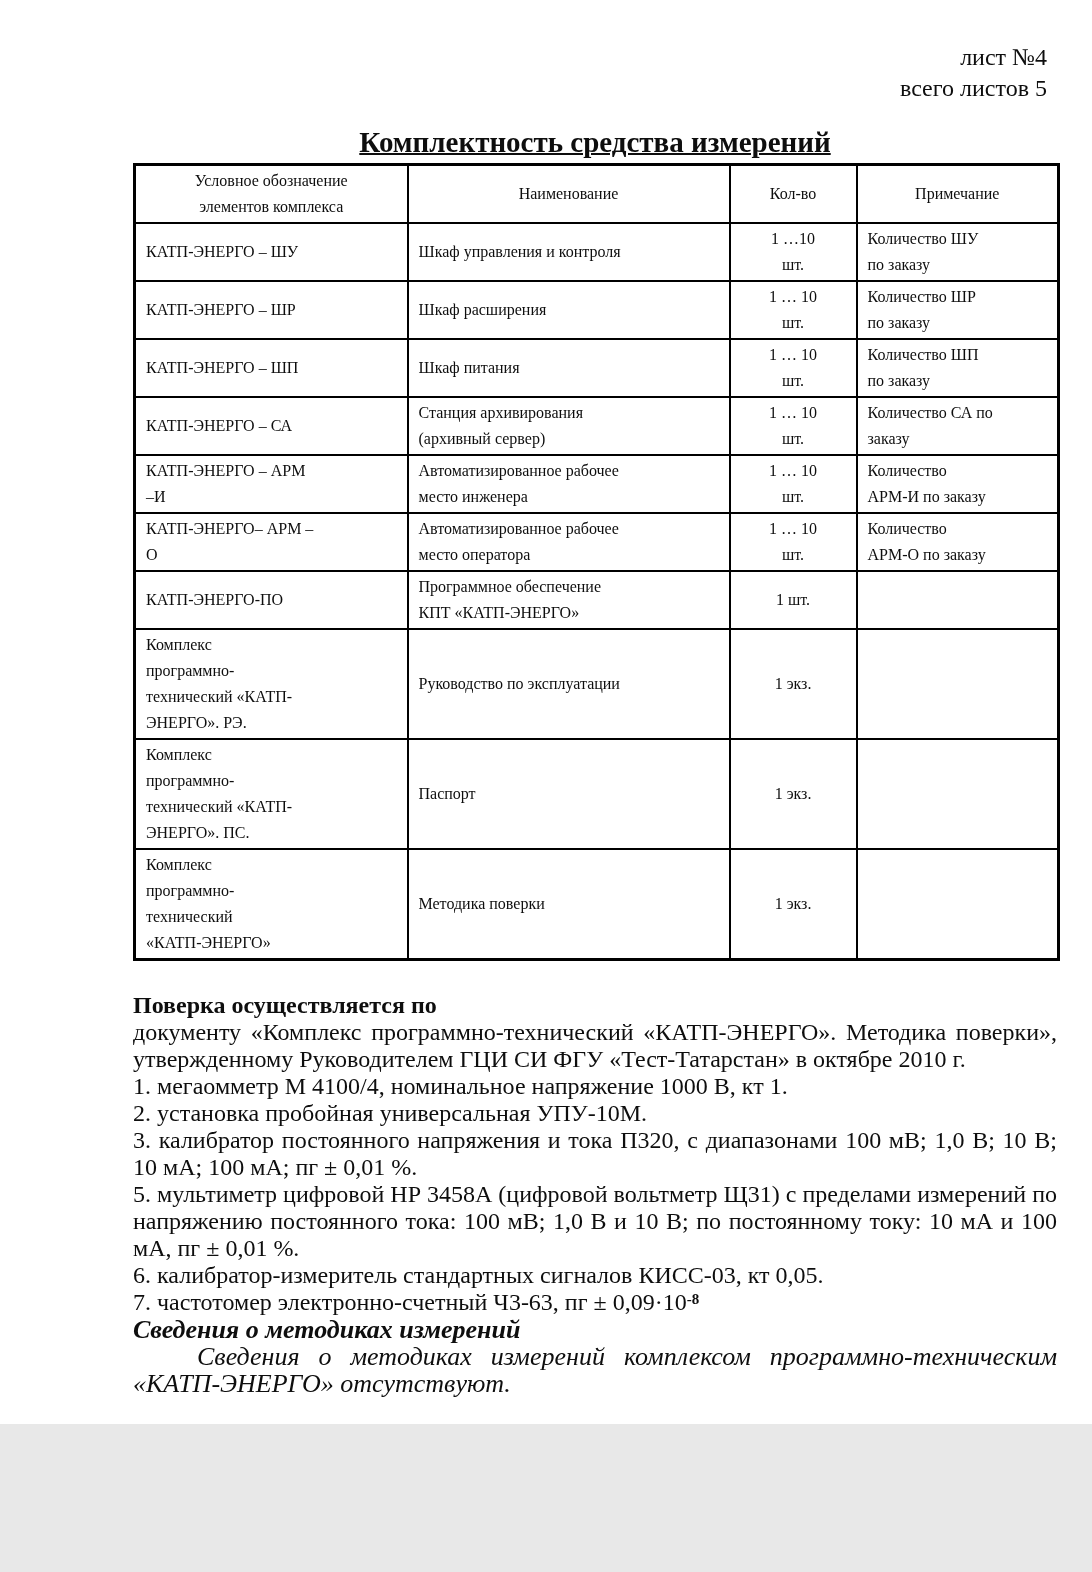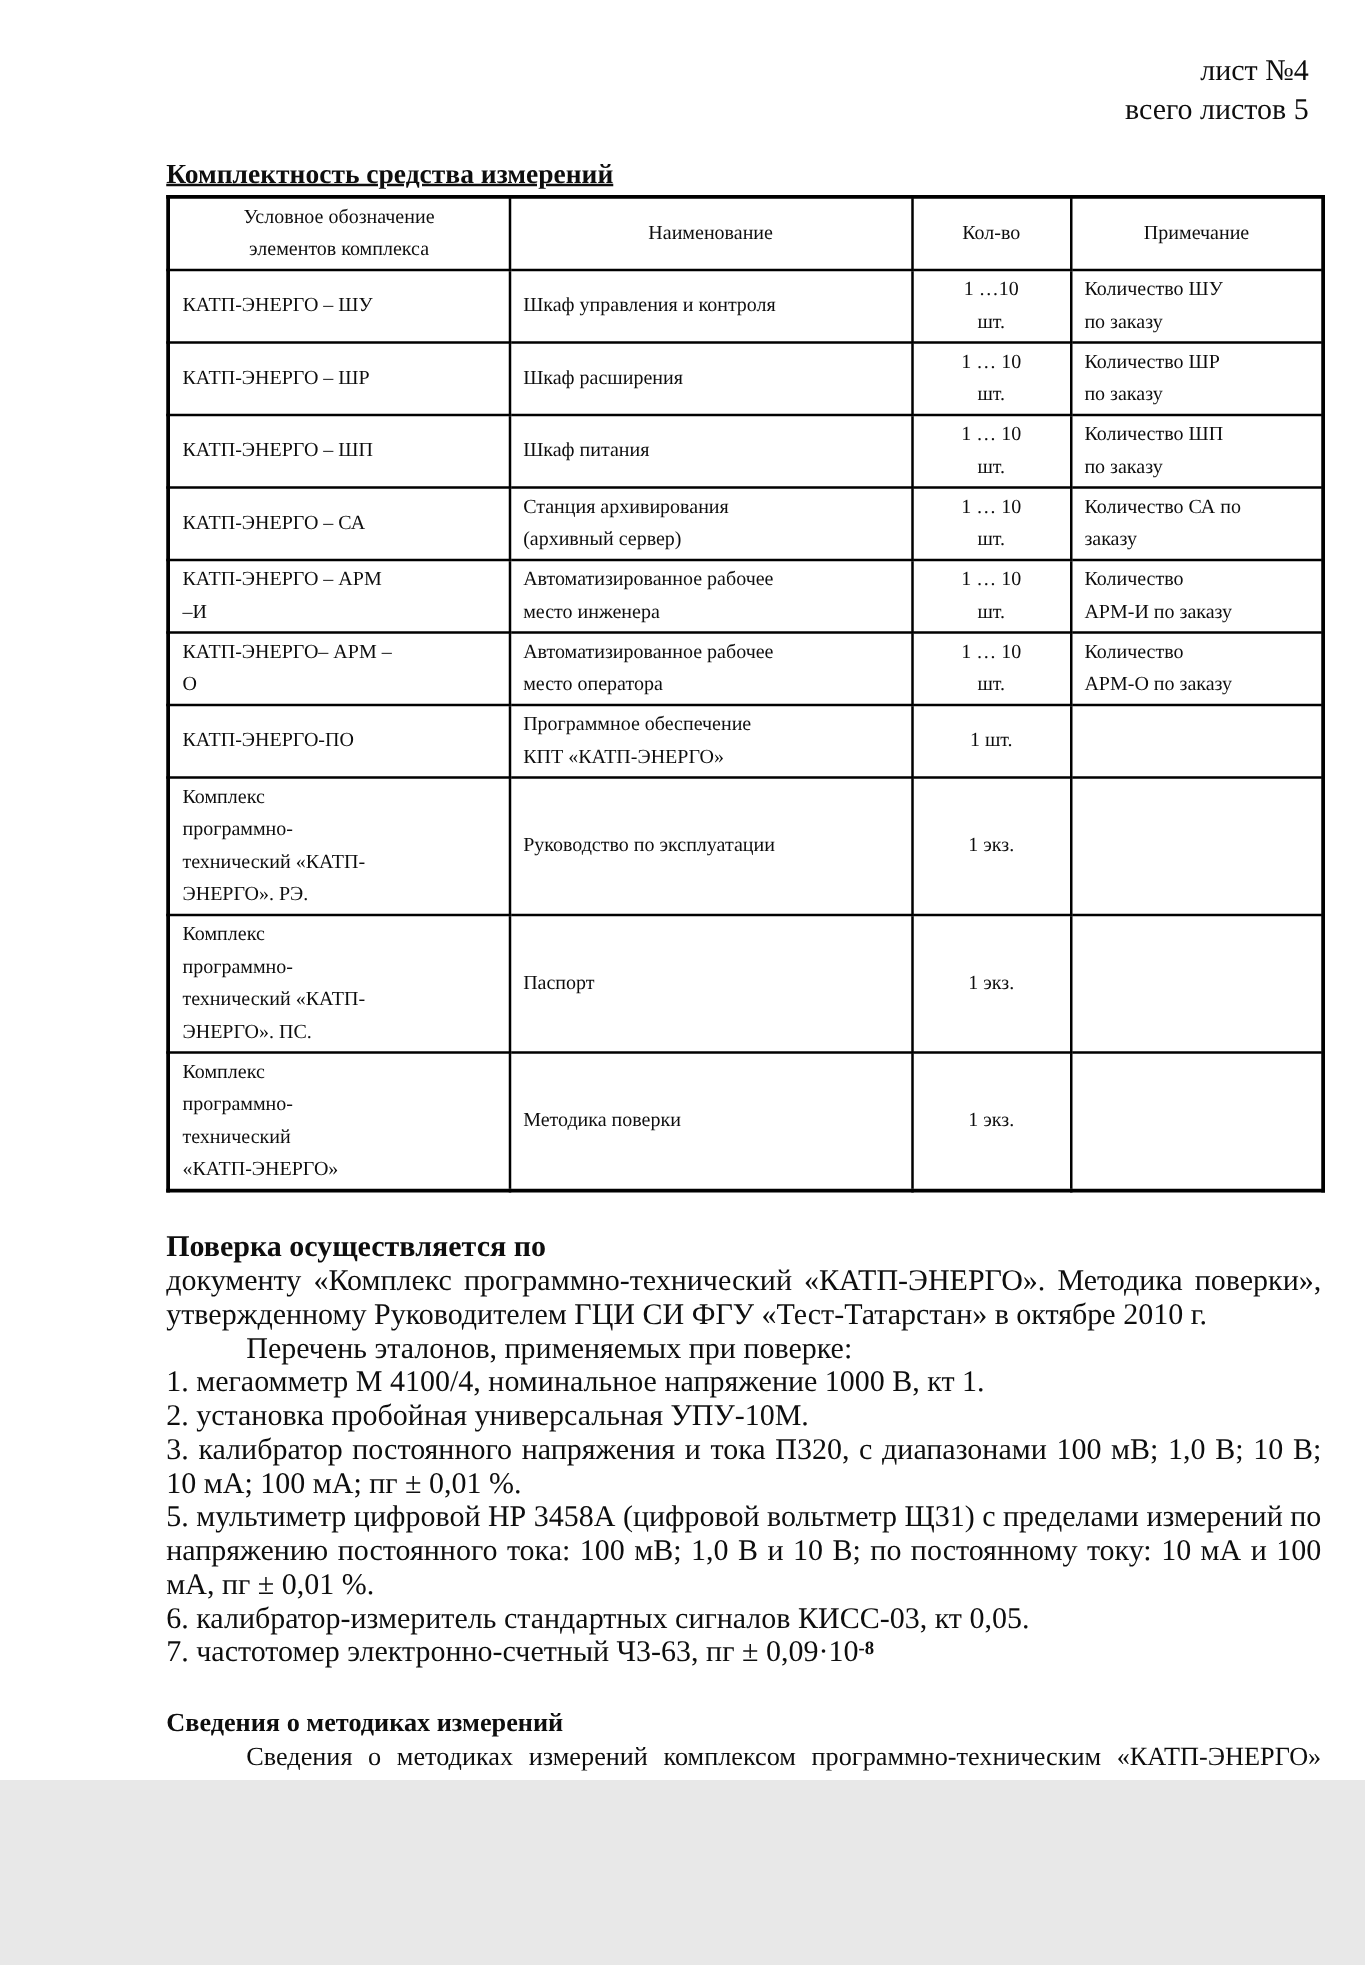--- a/index.html
+++ b/index.html
@@ -14,23 +14,24 @@
   }
   .page-head{
     position:absolute;top:42px;right:45px;
     text-align:right;font-size:24px;line-height:31px;
   }
   .content{
     position:absolute;left:133px;top:0;width:924px;
   }
   .tbl-title{
     margin:126px 0 4px 0;
-    font-size:22px;font-weight:bold;
+    font-size:29px;font-weight:bold;
     text-decoration:underline;
     text-decoration-thickness:2px;
+    text-align:center;
   }
   table.si{
     border-collapse:collapse;
     width:924px;table-layout:fixed;
     border:3px solid #000;
   }
   table.si th, table.si td{
     border:2px solid #000;
     font-size:16px;line-height:26px;
     font-weight:normal;
@@ -42,21 +43,21 @@
   col.c1{width:273px;} col.c2{width:322px;} col.c3{width:127px;} col.c4{width:202px;}
   thead tr{height:49px;}
   thead th{text-align:center;}
   tr.rh1{height:49px;}
   tr.rh2{height:100px;margin-left:14px;}
   td.des{text-align:left;padding-left:13px;}
   td.nam{text-align:left;padding-left:12px;}
   td.qty{text-align:center;padding:2px 4px;}
   td.note{text-align:left;padding-left:12px;}
   .verif{margin-top:31px;font-size:24px;line-height:27px;}
-  .methods{margin-top:29px;font-size:21px;line-height:27px;}
+  .methods{font-size:26px;line-height:27px;font-style:italic;}
   p{margin:0;}
   .b{font-weight:bold;}
   .just{text-align:justify;}
   .ind{text-indent:64px;}
   sup.s8{font-size:15px;line-height:0;vertical-align:6px;font-weight:bold;}
   .speck{position:absolute;background:#c9c9c9;border-radius:50%;}
   .sp1{left:545px;top:1470px;width:4px;height:4px;}
   .sp2{left:658px;top:1498px;width:3px;height:3px;}
   .sp3{left:420px;top:1530px;width:3px;height:3px;}
 </style>
@@ -177,21 +178,20 @@
           <td class="nam">Методика поверки</td>
           <td class="qty">1 экз.</td>
           <td class="note"></td>
         </tr>
       </tbody>
     </table>
 
     <div class="verif">
       <p class="b">Поверка осуществляется по</p>
       <p class="just">документу «Комплекс программно-технический «КАТП-ЭНЕРГО». Методика поверки», утвержденному Руководителем ГЦИ СИ ФГУ «Тест-Татарстан» в октябре 2010 г.</p>
-      <p class="ind">Перечень эталонов, применяемых при поверке:</p>
       <p class="just">1. мегаомметр М 4100/4, номинальное напряжение 1000 В, кт 1.</p>
       <p class="just">2. установка пробойная универсальная УПУ-10М.</p>
       <p class="just">3. калибратор постоянного напряжения и тока П320, с диапазонами 100 мВ; 1,0 В; 10 В; 10 мА; 100 мА; пг ± 0,01 %.</p>
       <p class="just">5. мультиметр цифровой НР 3458А (цифровой вольтметр Щ31) с пределами измерений по напряжению постоянного тока: 100 мВ; 1,0 В и 10 В; по постоянному току: 10 мА и 100 мА, пг ± 0,01 %.</p>
       <p class="just">6. калибратор-измеритель стандартных сигналов КИСС-03, кт 0,05.</p>
       <p><span>7. частотомер электронно-счетный Ч3-63, пг ± 0,09·10</span><sup class="s8">-8</sup></p>
     </div>
 
     <div class="methods">
       <p class="b">Сведения о методиках измерений</p>

